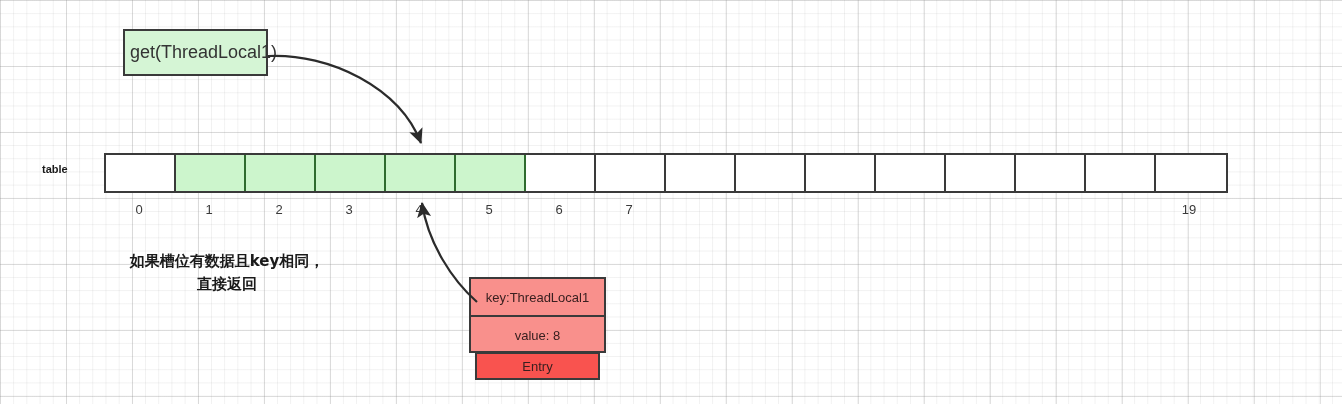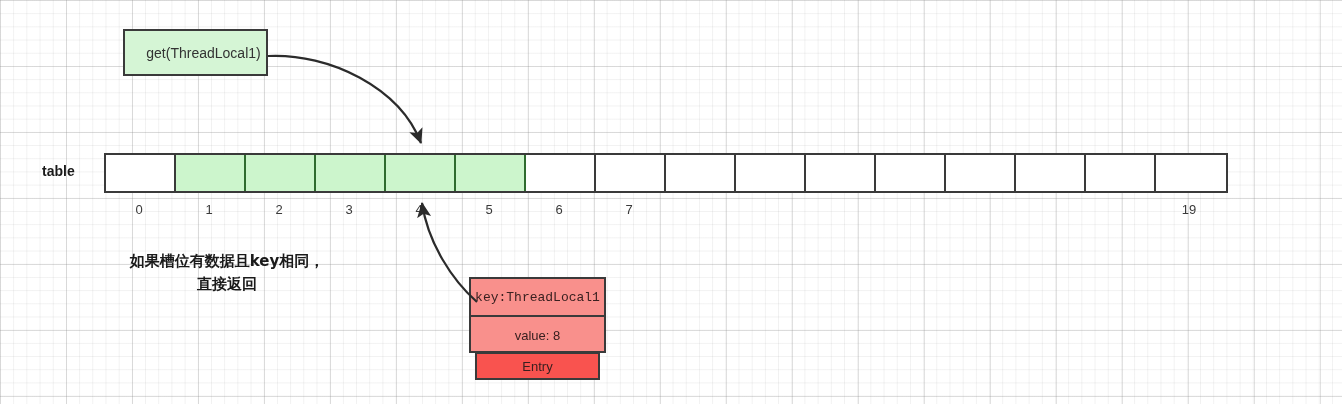--- a/index.html
+++ b/index.html
@@ -41,31 +41,31 @@
     width: 145px;
     height: 47px;
     background: #d5f5d5;
     border: 2px solid #3a3a3a;
     box-sizing: border-box;
     display: flex;
     align-items: center;
     justify-content: center;
   }
   #call-box .label {
-    font-size: 14px;
+    font-size: 18px;
     color: #333333;
     white-space: nowrap;
     margin-left: 16px;
   }
 
   
   #table-label {
     left: 42px;
     top: 163px;
-    font-size: 14px;
+    font-size: 11px;
     font-weight: bold;
     color: #1a1a1a;
   }
   #table-row {
     left: 104px;
     top: 153px;
     height: 40px;
     display: flex;
     border: 2px solid #3a3a3a;
     box-sizing: border-box;
@@ -133,21 +133,20 @@
   #entry-card .row {
     height: 36px;
     display: flex;
     align-items: center;
     justify-content: center;
     font-size: 13px;
     color: #3a2020;
   }
   #entry-card .row.top {
     border-bottom: 2px solid #3a3a3a;
-    font-family: Liberation Mono, monospace;
   }
 
   
   #arrows {
     left: 0;
     top: 0;
     width: 1342px;
     height: 404px;
     pointer-events: none;
   }

